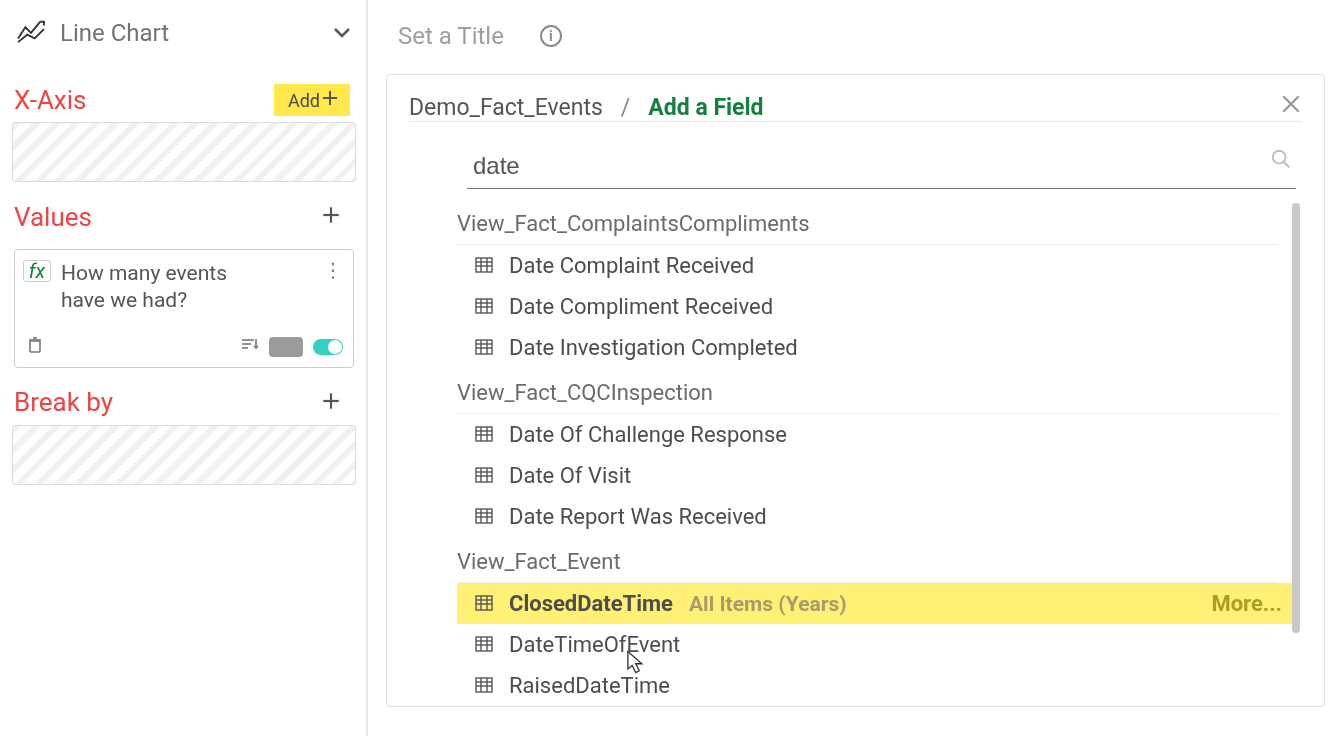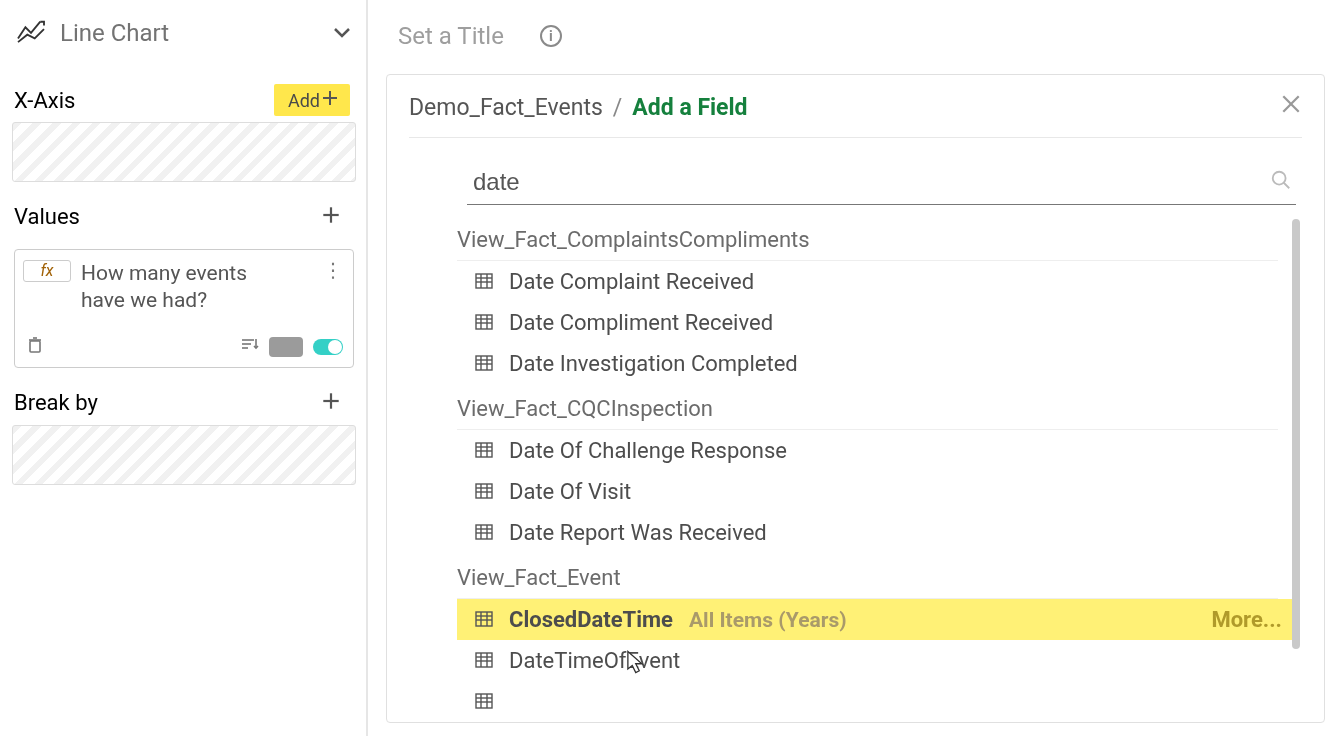--- a/index.html
+++ b/index.html
@@ -40,22 +40,22 @@
 .section {
   margin-top: 18px;
 }
 .section-head {
   display: flex;
   align-items: center;
   justify-content: space-between;
   padding: 0 6px 6px 2px;
 }
 .section-title {
-  font-size: 22px;
-  color: #000000;
+  font-size: 26px;
+  color: #ef4444;
 }
 .add-pill {
   display: inline-flex;
   align-items: center;
   background: #ffe74c;
   padding: 4px 10px 4px 14px;
   border-radius: 2px;
   font-size: 18px;
   color: #4a4a4a;
 }
@@ -75,24 +75,24 @@
   border: 1px solid #ccc;
   border-radius: 4px;
   background: #fff;
   margin: 10px 2px 0 2px;
 }
 .value-card-body {
   display: flex;
   padding: 10px 10px 14px 8px;
 }
 .fx {
-  width: 48px;
+  width: 28px;
   font-style: italic;
-  font-size: 16px;
-  color: #a16207;
+  font-size: 20px;
+  color: #15803d;
   border: 1px solid #ccc;
   border-radius: 3px;
   height: 22px;
   text-align: center;
   line-height: 20px;
   margin-right: 10px;
 }
 .value-text {
   font-size: 21px;
   color: #555;
@@ -169,38 +169,37 @@
 .field-panel {
   margin-left: 18px;
   border: 1px solid #e0e0e0;
   border-radius: 4px;
   background: #fff;
   padding: 18px 22px 0 22px;
 }
 .panel-head {
   display: flex;
   align-items: center;
-  gap: 10px;
+  gap: 18px;
   font-size: 23px;
   color: #555;
-  padding-bottom: 16px;
   border-bottom: 1px solid #e8e8e8;
 }
 .crumb-root { color: #555; }
 .crumb-sep { color: #888; }
 .crumb-leaf { font-weight: 700; color: #15803d; }
 .close-x {
   margin-left: auto;
   font-size: 24px;
   color: #888;
 }
 
 .search-wrap {
   display: flex;
-  align-items: center;
+  align-items: flex-start;
   border-bottom: 1px solid #777;
   margin: 22px 6px 10px 58px;
   padding: 4px 4px 4px 4px;
 }
 .search-input {
   flex: 1;
   border: none;
   outline: none;
   font-size: 24px;
   color: #555;
@@ -468,20 +467,21 @@
             <span>DateTimeOfEvent</span>
           </div>
           <div class="item-row">
             <span class="field-icon"><svg viewBox="0 0 18 16" fill="none" stroke="#555" stroke-width="1.4">
                 <rect x="1" y="1" width="16" height="14"></rect>
                 <line x1="1" y1="5" x2="17" y2="5"></line>
                 <line x1="1" y1="9" x2="17" y2="9"></line>
                 <line x1="6" y1="1" x2="6" y2="15"></line>
                 <line x1="12" y1="1" x2="12" y2="15"></line>
               </svg></span>
+            <span>RaisedDateTime</span>
           </div>
         </div>
     </div>
   </main>
 </div>
 
 <div class="cursor">
   <svg viewBox="0 0 32 32">
     <path d="M9 4 L9 24 L14 20 L18 28 L22 26 L18 18 L25 18 Z" fill="#fff" stroke="#333" stroke-width="1.5"></path>
   </svg>

